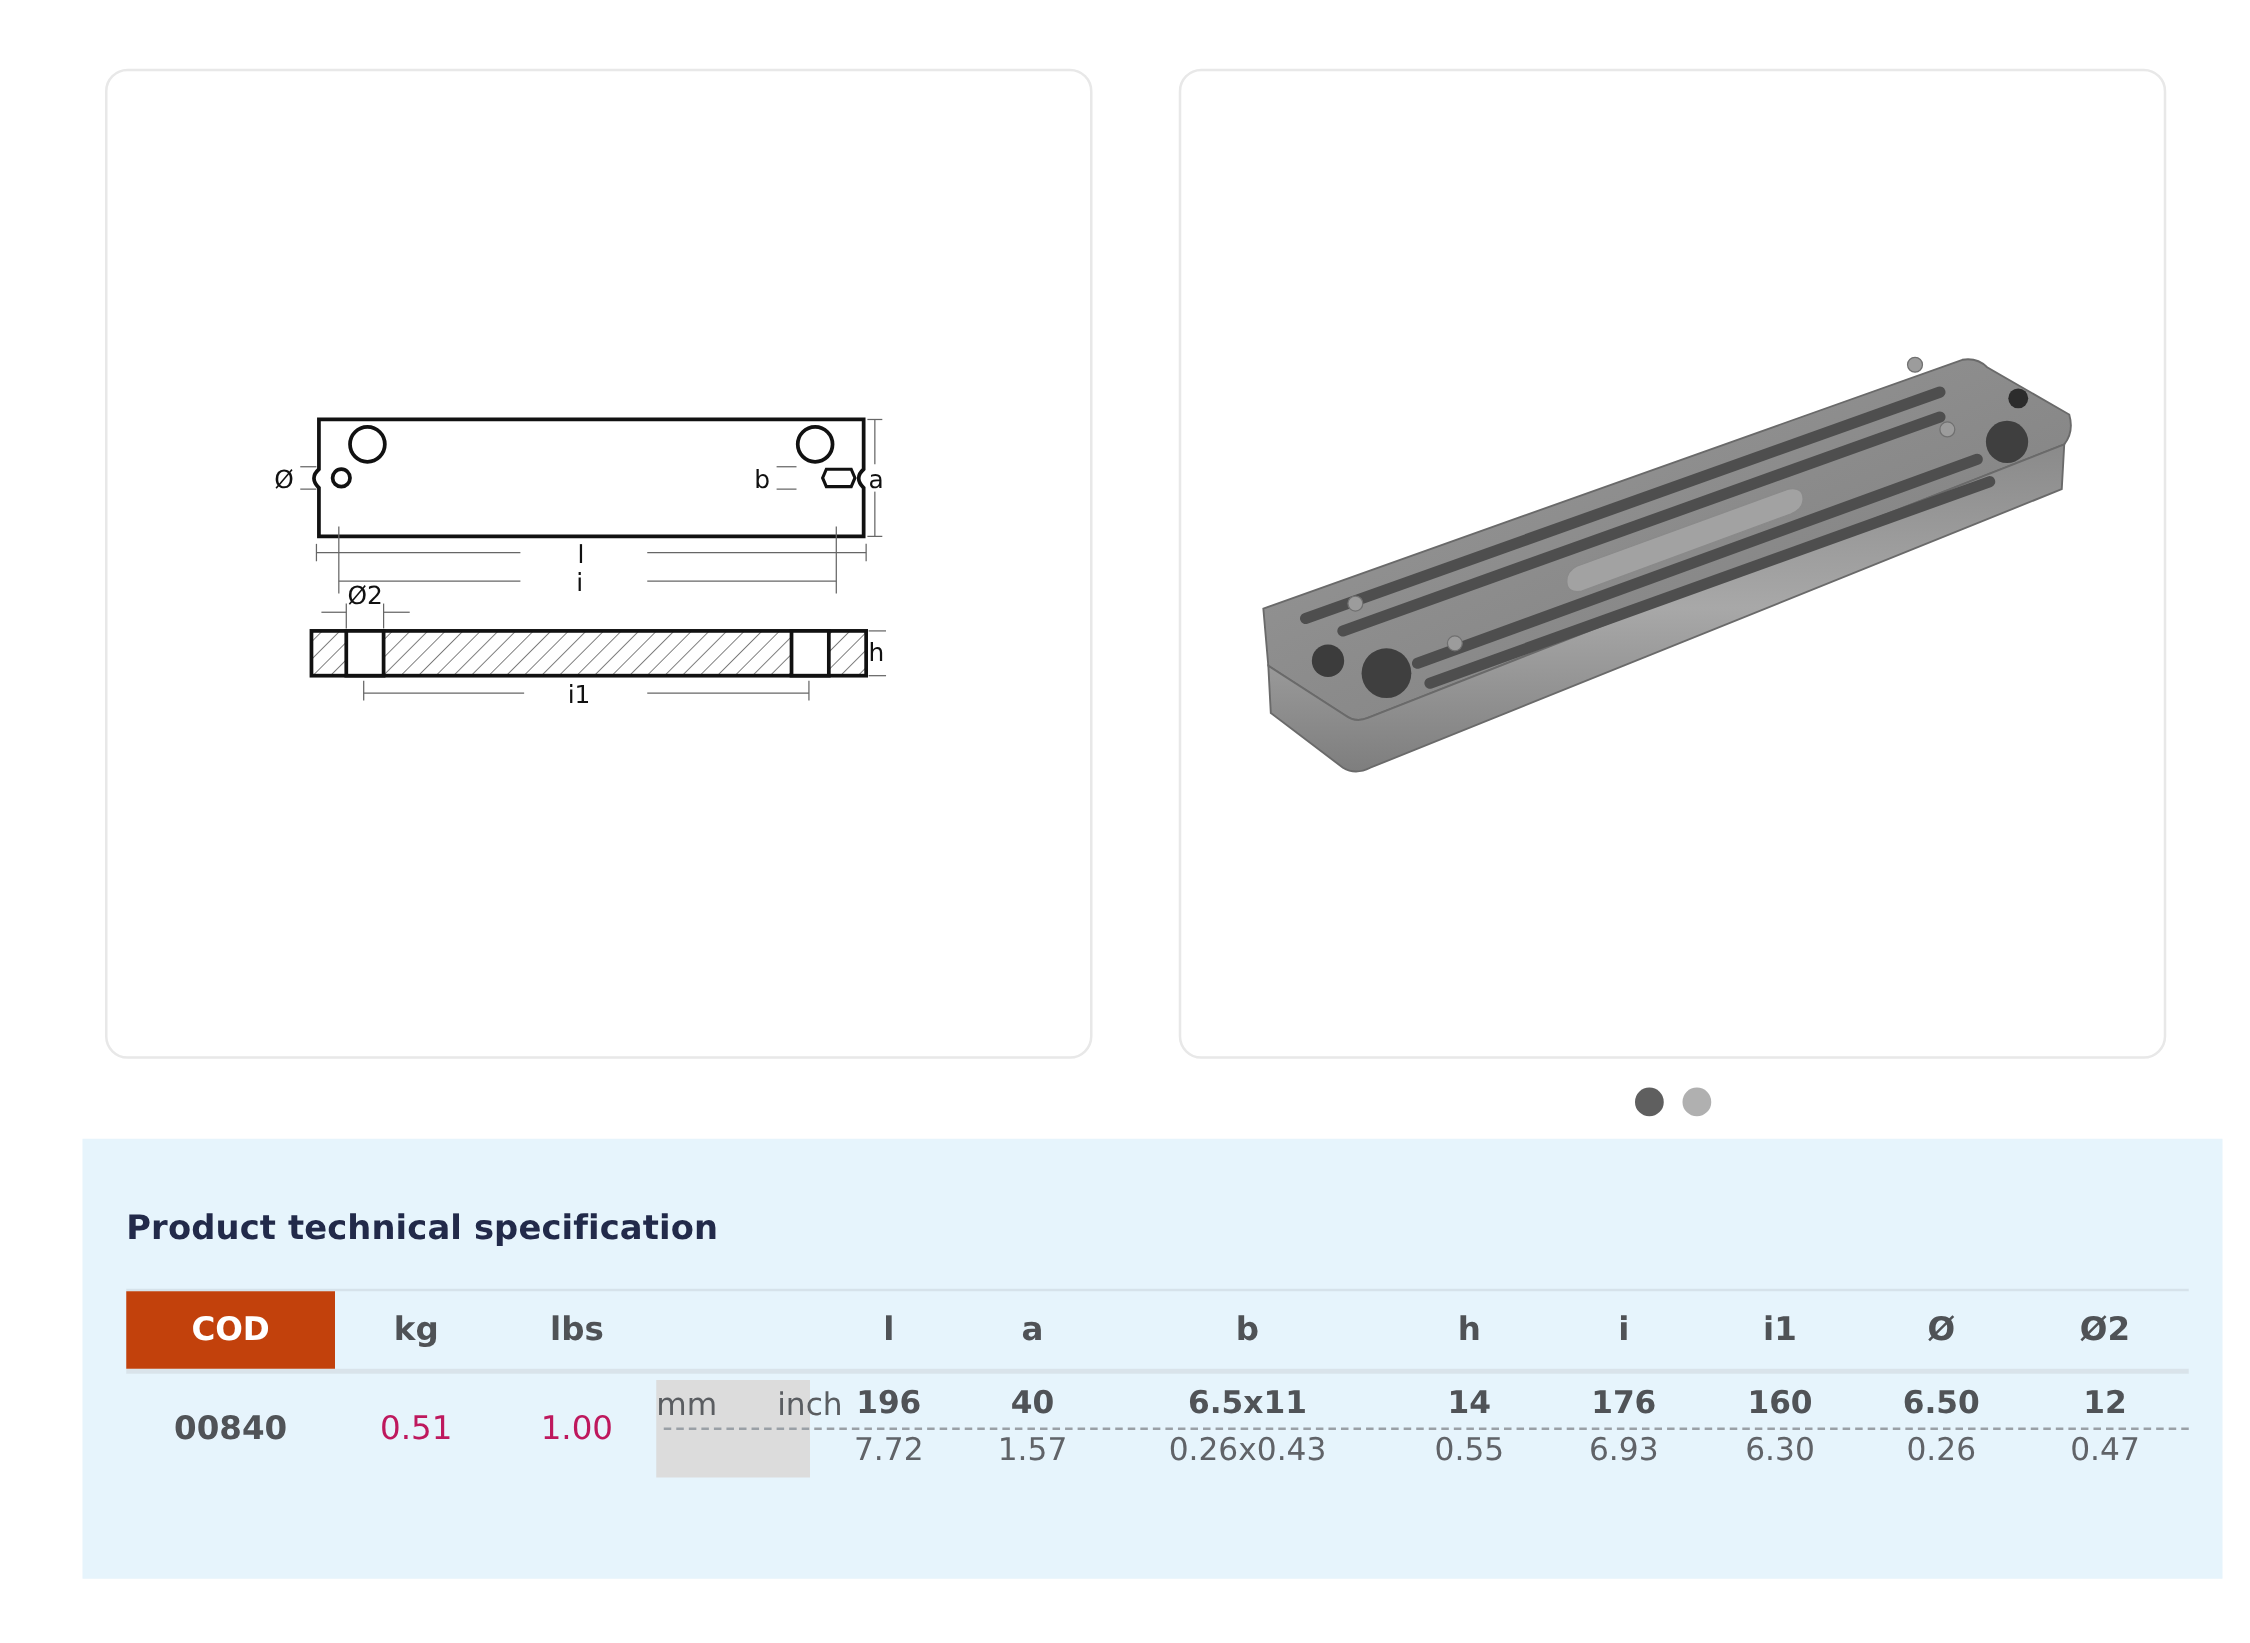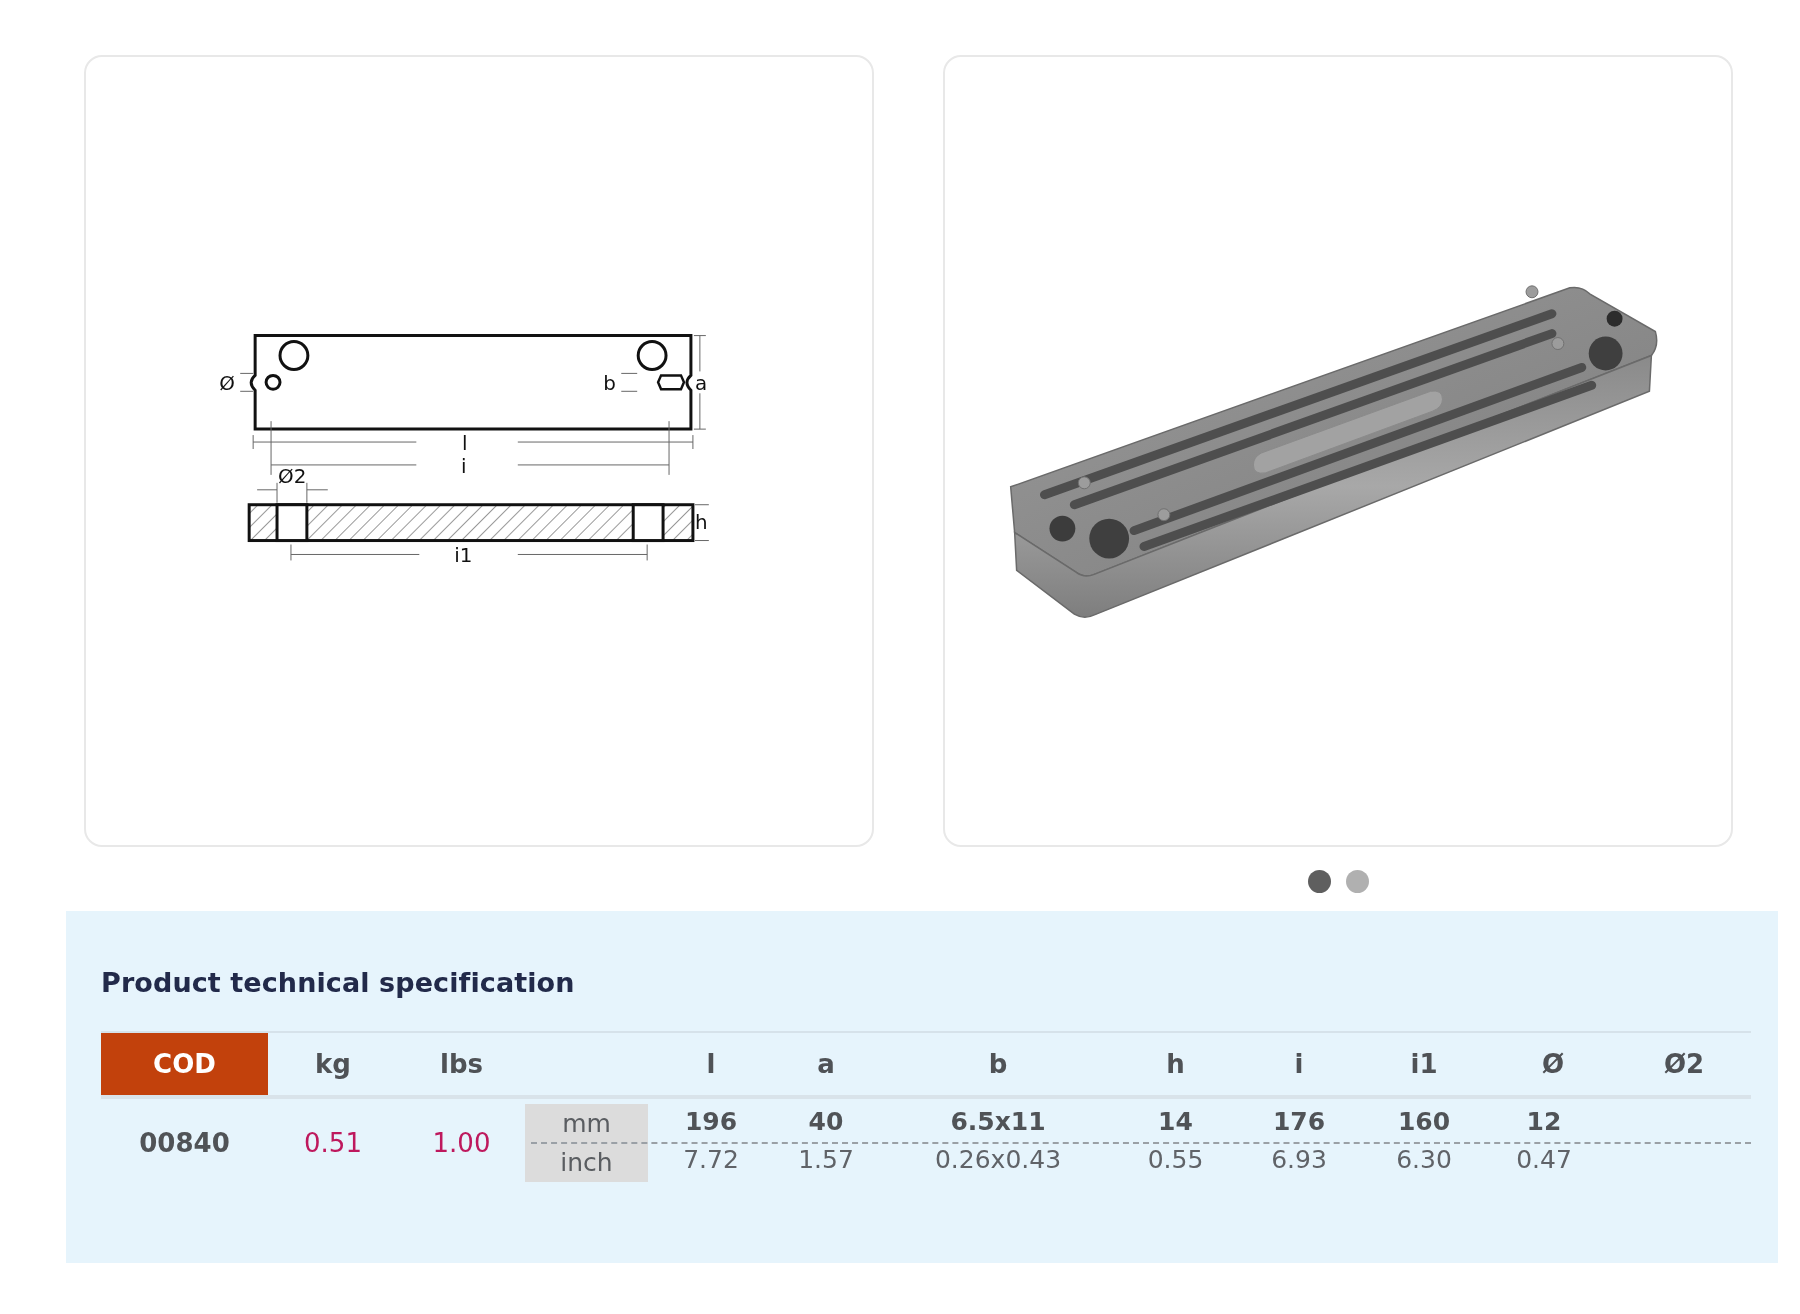--- a/index.html
+++ b/index.html
@@ -47,21 +47,21 @@
   .c-i1 { width: 118px; }
   .c-d { width: 140px; }
   .c-d2 { width: 122px; }
 
   .body-row { height: 82px; margin-top: 3px; }
   .body-row .single { font-size: 26px; color: #be185d; }
   .body-row .single.bold { font-weight: bold; color: #505357; }
   .stack { display: flex; flex-direction: column; align-items: center; }
   .stack .mm { height: 38px; display: flex; align-items: center; font-size: 25px; font-weight: bold; color: #505357; }
   .stack .in { height: 38px; display: flex; align-items: center; font-size: 25px; color: #606368; }
-  .unitbox { background: #dcdcdc; width: 123px; height: 78px; display: flex; flex-direction: column; }
+  .unitbox { background: #dcdcdc; width: 123px; height: 78px; display: flex; flex-direction: row; gap: 48px; }
   .unitbox span { height: 39px; display: flex; align-items: center; justify-content: center; font-size: 25px; color: #5a5d61; }
   .dashline {
     position: absolute; left: 430px; right: 0; top: 40px; height: 0;
     border-top: 2px dashed #9aa0a6;
   }
 </style>
 </head>
 <body>
 
 <div class="card left">
@@ -220,19 +220,23 @@
         <span class="in">0.55</span>
       </div>
       <div class="stack c-i">
         <span class="mm">176</span>
         <span class="in">6.93</span>
       </div>
       <div class="stack c-i1">
         <span class="mm">160</span>
         <span class="in">6.30</span>
       </div>
+      <div class="stack c-d">
+        <span class="mm">6.50</span>
+        <span class="in">0.26</span>
+      </div>
       <div class="stack c-d2">
         <span class="mm">12</span>
         <span class="in">0.47</span>
       </div>
     </div>
   </div>
 </div>
 
 </body></html>

